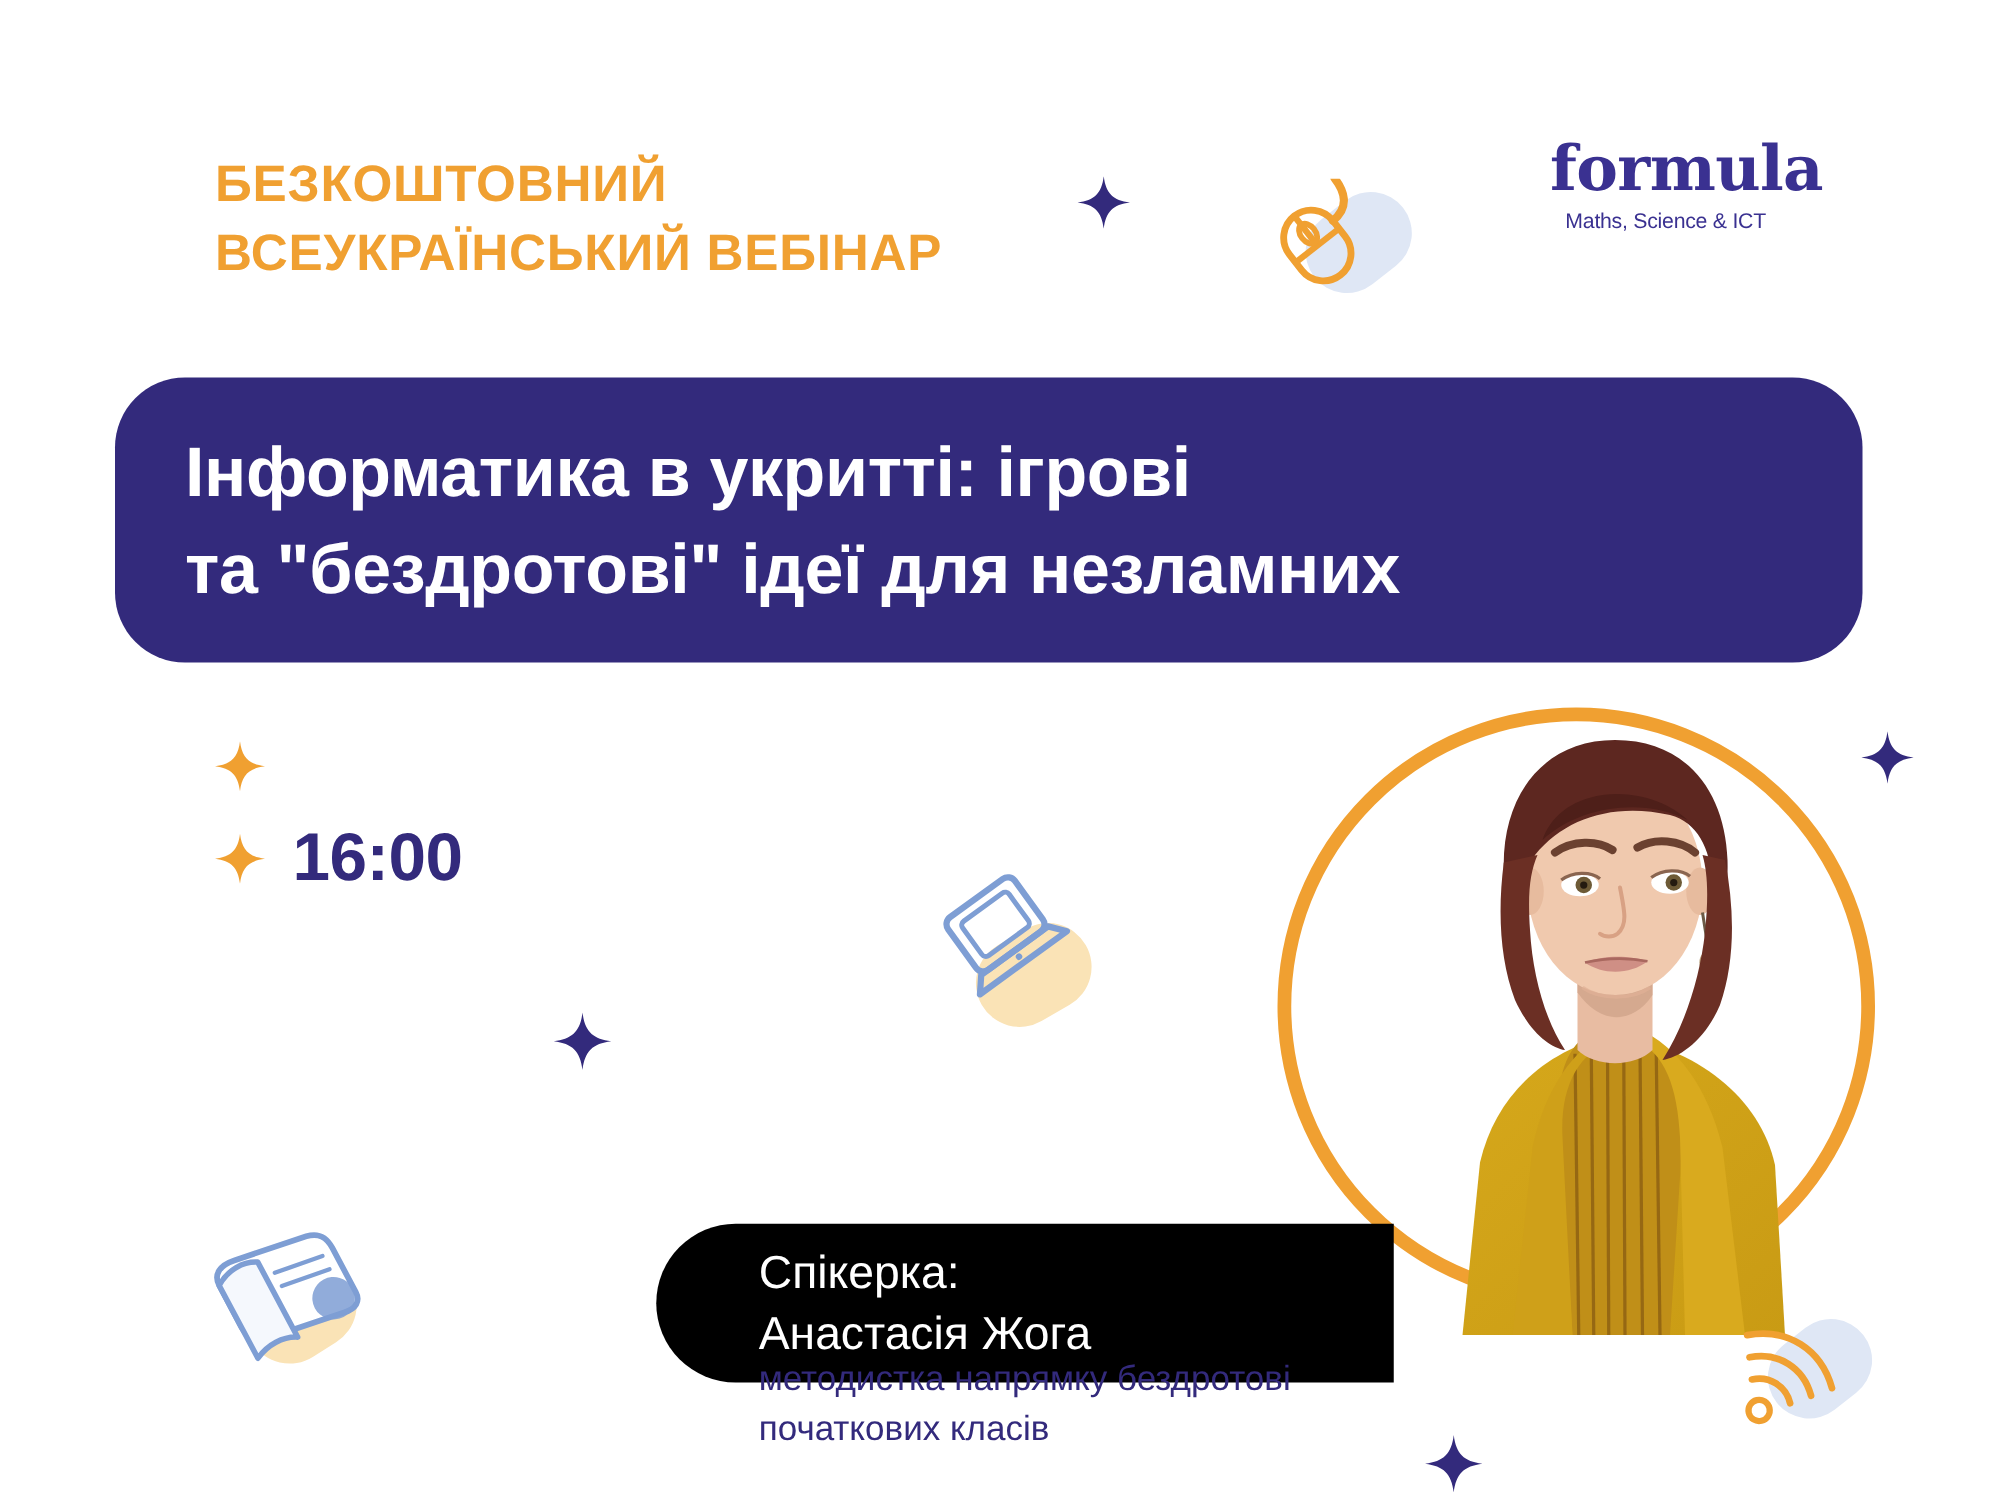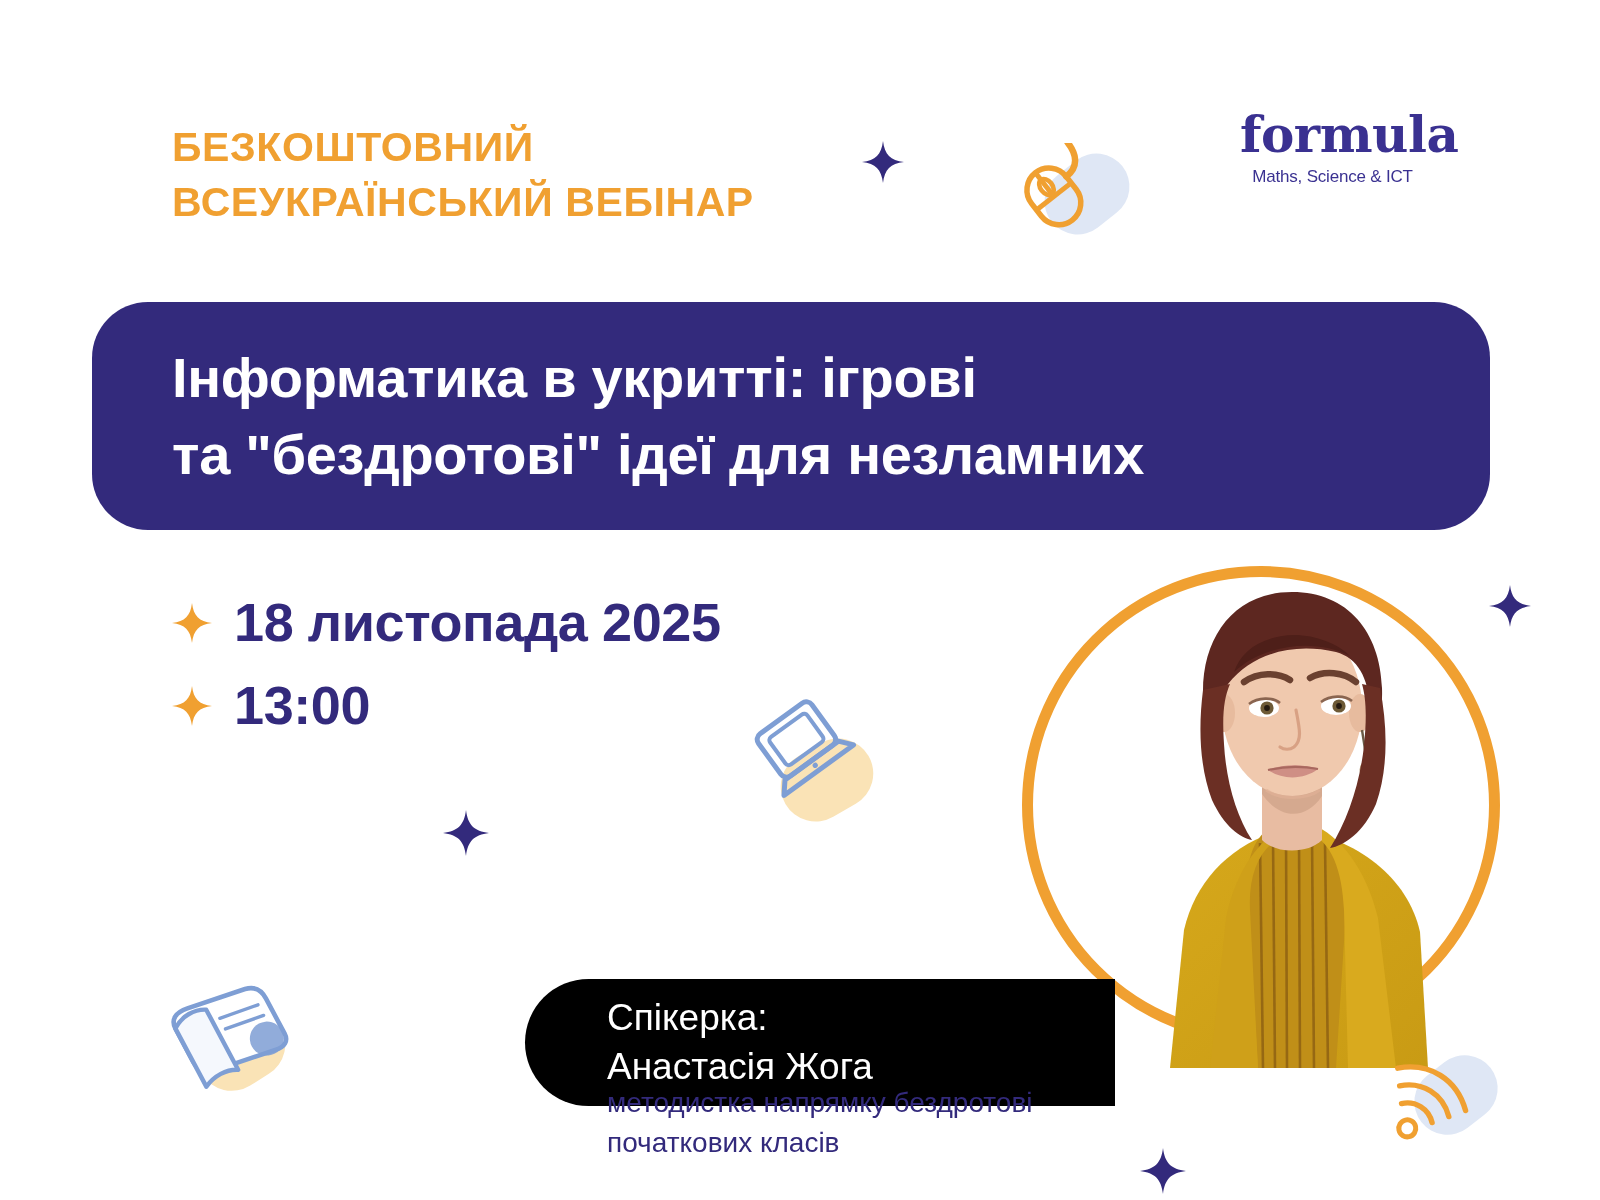--- a/index.html
+++ b/index.html
@@ -77,21 +77,21 @@
     border-radius: 56px;
     box-sizing: border-box;
     display: flex;
     align-items: center;
   }
   #title-text {
     color: #ffffff;
     font-size: 56px;
     font-weight: 700;
     line-height: 1.38;
-    padding-left: 80px;
+    padding-left: 56px;
     padding-right: 40px;
     white-space: pre-line;
     letter-spacing: -0.3px;
   }
 
   
   #meta-list {
     position: absolute;
     left: 172px;
     top: 545px;
@@ -198,29 +198,28 @@
 та "бездротові" ідеї для незламних</div>
   </div>
 
   <div id="meta-list">
     <div class="meta-row">
       <span class="meta-star">
         <svg viewBox="0 0 40 40" width="40" height="40" aria-hidden="true">
           <path d="M20 0 C21.6 13 27 18.4 40 20 C27 21.6 21.6 27 20 40 C18.4 27 13 21.6 0 20 C13 18.4 18.4 13 20 0 Z" fill="#f0a031"></path>
         </svg>
       </span>
-      <span class="meta-label">18 листопада 2025</span>
     </div>
     <div class="meta-row">
       <span class="meta-star">
         <svg viewBox="0 0 40 40" width="40" height="40" aria-hidden="true">
           <path d="M20 0 C21.6 13 27 18.4 40 20 C27 21.6 21.6 27 20 40 C18.4 27 13 21.6 0 20 C13 18.4 18.4 13 20 0 Z" fill="#f0a031"></path>
         </svg>
       </span>
-      <span class="meta-label">13:00</span>
+      <span class="meta-label">16:00</span>
     </div>
   </div>
 
   <div id="portrait-wrap">
     <div id="portrait-ring"></div>
     <svg id="portrait-photo" viewBox="0 0 300 510" aria-hidden="true">
       <defs>
         <clipPath id="pclip">
           <path d="M0 0 H300 V510 H0 Z"></path>
         </clipPath>

